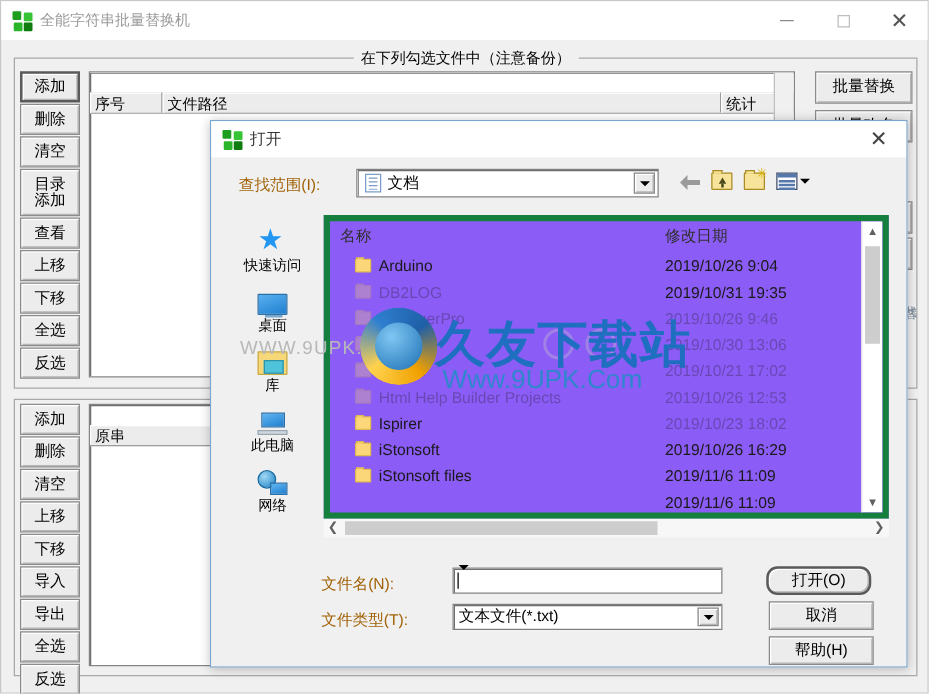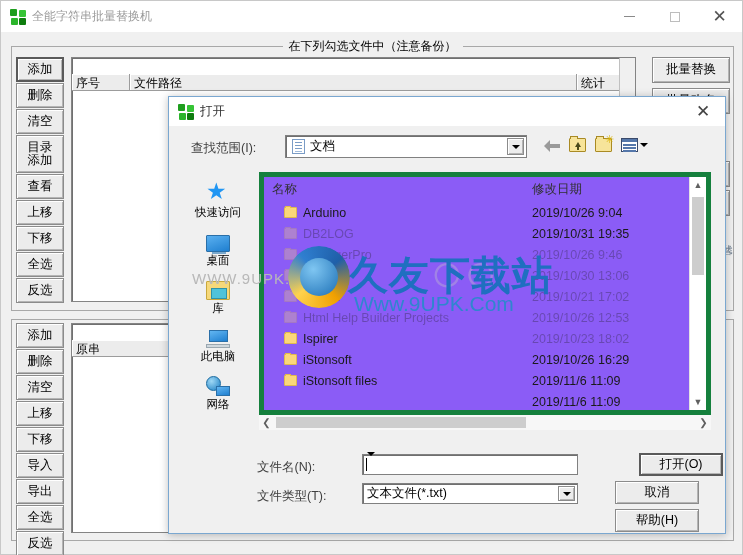--- a/index.html
+++ b/index.html
@@ -159,21 +159,21 @@
   }
   .dlg-close {
     position: absolute; right: 0; top: 0; width: 44px; height: 29px;
     display:flex; align-items:center; justify-content:center;
     font-size: 17px; color: #444;
   }
   .dlg-body {
     position: absolute; left: 0; top: 29px; right: 0; bottom: 0;
     background: #f0f0f0;
   }
-  .lbl { position: absolute; font-size: 12.5px; color: #404040; white-space: nowrap; }
+  .lbl { position: absolute; font-size: 12.5px; color: #a16207; white-space: nowrap; }
 
   .combo {
     position: absolute;
     background: #ffffff;
     border: 1px solid #808080;
     box-shadow: inset 1px 1px 0 #6f6f6f;
     box-sizing: border-box;
     display: flex; align-items: center;
   }
   .combo .cval {
@@ -611,21 +611,21 @@
       </div>
 
       <div class="lbl" style="left:88px; top:362px;">文件类型(T):</div>
       <div class="combo" style="left:193px; top:357px; width:216px; height:21px;text-align:center;">
         <span class="cval">文本文件(*.txt)</span>
         <span class="carrow">
             <span class="tri-down"></span>
           </span>
       </div>
 
-      <div class="btn95 dlg-btn focus" style="left:470px; top:327px;">打开(O)</div>
+      <div class="btn95 dlg-btn focus" style="left:444px; top:327px;border-radius:9px;">打开(O)</div>
       <div class="btn95 dlg-btn" style="left:446px; top:383px;">帮助(H)</div>
       <div class="btn95 dlg-btn" style="left:446px; top:355px;">取消</div>
 
     </div>
   </div>
 
   <div class="watermark">
     <div class="wm-ghost">○○</div>
     <div class="wm-url-small">WWW.9UPK.COM</div>
     <div class="wm-ring"></div>

